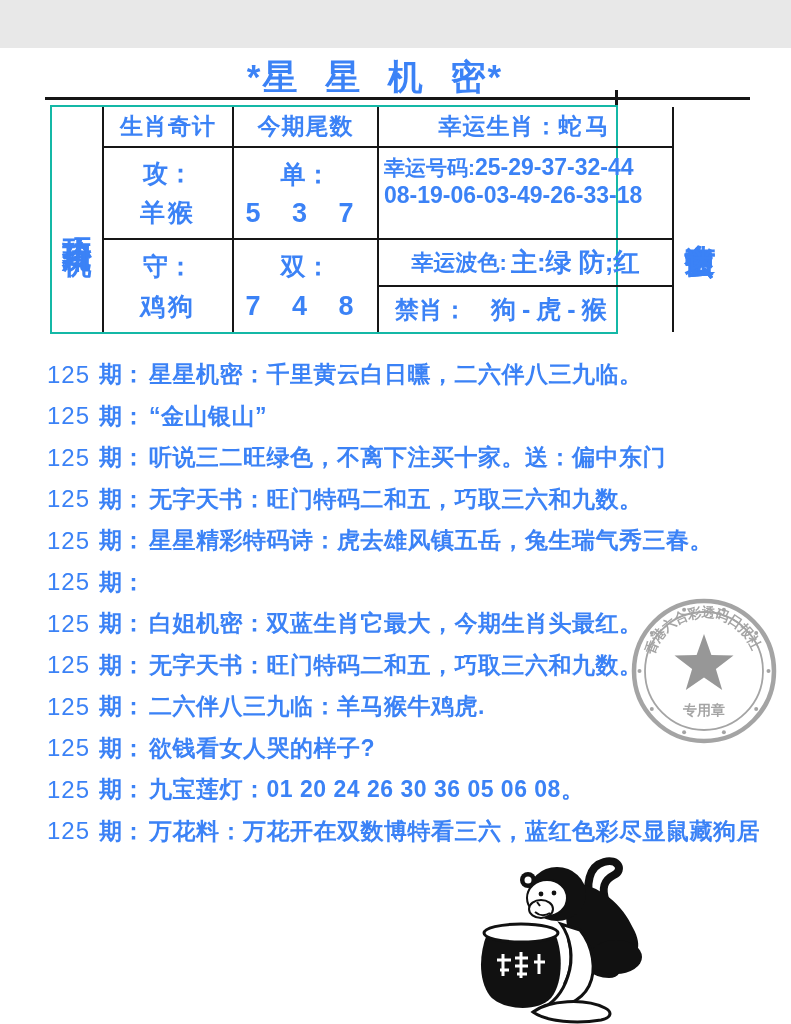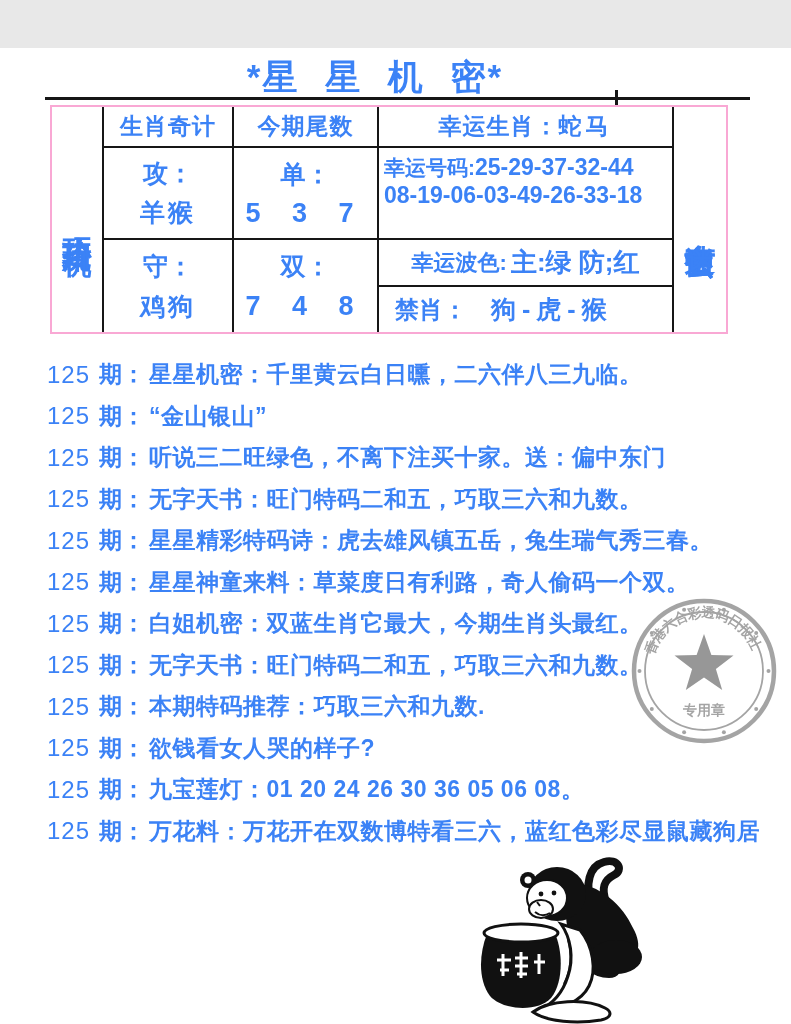--- a/index.html
+++ b/index.html
@@ -4,21 +4,21 @@
 <style>
   html,body{margin:0;padding:0;background:#e8e8e8;}
   .page{position:relative;width:791px;height:1024px;background:#ffffff;overflow:hidden;
         font-family:Liberation Sans, sans-serif;color:#3b82f6;margin-top:48px;}
   .title{position:absolute;top:6px;left:0;width:750px;text-align:center;
          font-size:35px;font-weight:bold;word-spacing:14px;letter-spacing:2px;}
   .toprule{position:absolute;left:45px;top:49px;width:705px;height:3px;background:#161616;}
   .toptick{position:absolute;left:615px;top:42px;width:3px;height:15px;background:#161616;}
 
   
-  .grid{position:absolute;left:50px;top:57px;width:678px;height:229px;border:2px solid #f9a8d4;box-sizing:border-box;text-align:center;}
+  .grid{position:absolute;left:50px;top:57px;width:568px;height:229px;border:2px solid #14b8a6;box-sizing:border-box;text-align:center;}
   .vline{position:absolute;top:0;bottom:0;width:2px;background:#161616;}
   .hline{position:absolute;height:2px;background:#161616;}
   .cell{position:absolute;display:flex;align-items:center;justify-content:center;box-sizing:border-box;}
   .hdr{font-size:23px;font-weight:bold;letter-spacing:1px;}
   .lbl{font-size:25px;font-weight:bold;}
   .val{font-size:25px;font-weight:bold;letter-spacing:3px;}
   .digits{font-size:27px;font-weight:bold;letter-spacing:12px;}
   .vert{writing-mode:vertical-rl;text-orientation:upright;font-weight:bold;line-height:1;}
   .stack{flex-direction:column;justify-content:space-around;padding:6px 0;}
   .numrow{font-size:23px;font-weight:bold;letter-spacing:0px;white-space:nowrap;}
@@ -129,36 +129,35 @@
         <span class="txt">无字天书：旺门特码二和五，巧取三六和九数。</span>
       </div>
     <div class="entry">
         <span class="num">125</span>
         <span class="qi">期：</span>
         <span class="txt">星星精彩特码诗：虎去雄风镇五岳，兔生瑞气秀三春。</span>
       </div>
     <div class="entry">
         <span class="num">125</span>
         <span class="qi">期：</span>
-        <span class="txt">星星神童来料：草菜度日有利路，奇人偷码一个双。</span>
       </div>
     <div class="entry">
         <span class="num">125</span>
         <span class="qi">期：</span>
         <span class="txt">白姐机密：双蓝生肖它最大，今期生肖头最红。</span>
       </div>
     <div class="entry">
         <span class="num">125</span>
         <span class="qi">期：</span>
         <span class="txt">无字天书：旺门特码二和五，巧取三六和九数。</span>
       </div>
     <div class="entry">
         <span class="num">125</span>
         <span class="qi">期：</span>
-        <span class="txt">本期特码推荐：巧取三六和九数.</span>
+        <span class="txt">二六伴八三九临：羊马猴牛鸡虎.</span>
       </div>
     <div class="entry">
         <span class="num">125</span>
         <span class="qi">期：</span>
         <span class="txt">欲钱看女人哭的样子?</span>
       </div>
     <div class="entry">
         <span class="num">125</span>
         <span class="qi">期：</span>
         <span class="txt">九宝莲灯：01 20 24 26 30 36 05 06 08。</span>

